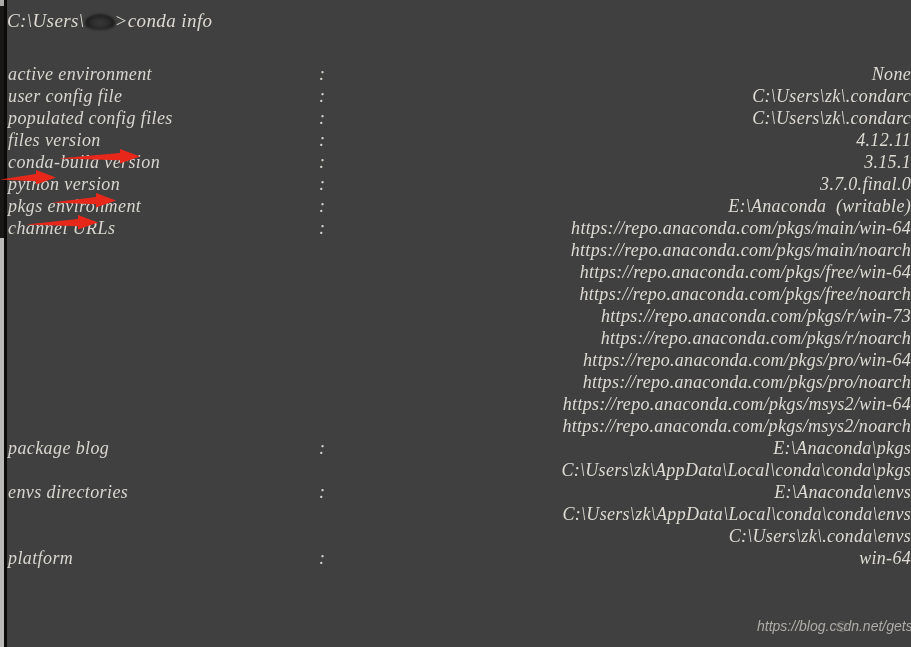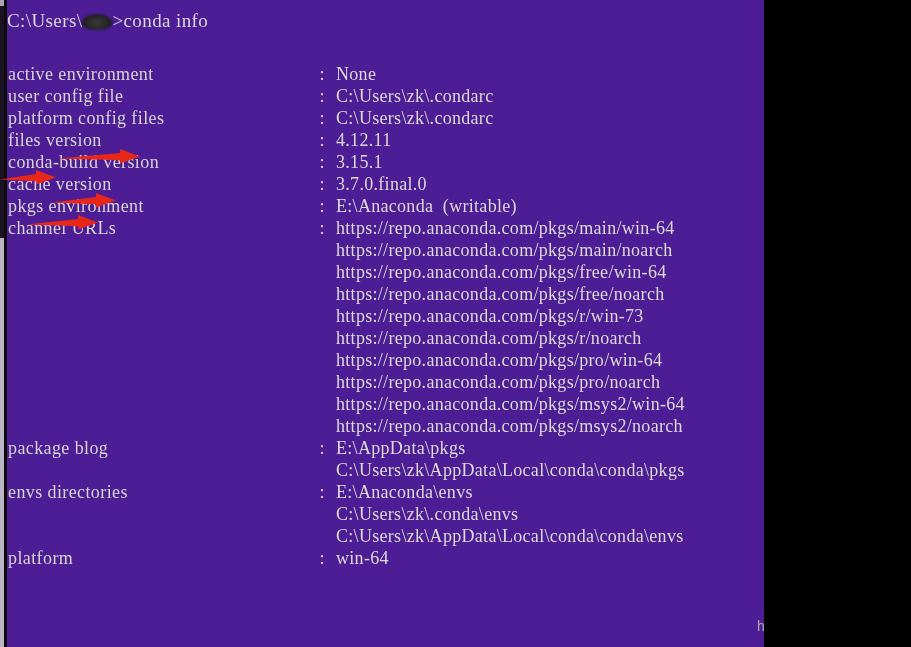--- a/index.html
+++ b/index.html
@@ -2,26 +2,27 @@
 <html><head>
 <meta charset="utf-8">
 <style>
   html, body {
     margin: 0;
     padding: 0;
     background: #000000;
   }
   #terminal {
     position: relative;
-    width: 764px;
+    width: 911px;
     height: 647px;
-    background: #4c1d95;
+    background: #404040;
     overflow: hidden;
     font-family: "Liberation Serif", "DejaVu Serif", serif;
     color: #d9d6d0;
+    font-style: italic;
   }
   
   .left-edge {
     position: absolute;
     left: 0; top: 0;
     width: 4px; height: 647px;
     background: linear-gradient(to bottom,
         #bdbdbd 0px, #bdbdbd 6px,
         #121110 6px, #121110 238px,
         #cfcfcf 238px, #cfcfcf 647px);
@@ -80,20 +81,21 @@
   }
   .colon {
     width: 28px;
     text-align: center;
     color: #d9d6d0;
   }
   .val {
     flex: 1;
     letter-spacing: .3px;
     color: #dedbd4;
+    text-align: right;
   }
 
   
   .arrow {
     position: absolute;
     height: 20px;
     pointer-events: none;
   }
   .arrow svg { display: block; }
 
@@ -145,40 +147,40 @@
 <div id="terminal">
 
   <div class="left-edge"></div>
   <div class="left-edge2"></div>
 
   <div class="prompt-line"><span>C:\Users\</span><span class="redaction"></span><span>&gt;</span><span>conda info</span></div>
 
   <div class="info">
       <div class="row"><div class="key">active environment</div><div class="colon">:</div><div class="val">None</div></div>
       <div class="row"><div class="key">user config file</div><div class="colon">:</div><div class="val">C:\Users\zk\.condarc</div></div>
-      <div class="row"><div class="key">platform config files</div><div class="colon">:</div><div class="val">C:\Users\zk\.condarc</div></div>
+      <div class="row"><div class="key">populated config files</div><div class="colon">:</div><div class="val">C:\Users\zk\.condarc</div></div>
       <div class="row"><div class="key">files version</div><div class="colon">:</div><div class="val">4.12.11</div></div>
       <div class="row"><div class="key">conda-build version</div><div class="colon">:</div><div class="val">3.15.1</div></div>
-      <div class="row"><div class="key">cache version</div><div class="colon">:</div><div class="val">3.7.0.final.0</div></div>
+      <div class="row"><div class="key">python version</div><div class="colon">:</div><div class="val">3.7.0.final.0</div></div>
       <div class="row"><div class="key">pkgs environment</div><div class="colon">:</div><div class="val">E:\Anaconda  (writable)</div></div>
       <div class="row"><div class="key">channel URLs</div><div class="colon">:</div><div class="val">https://repo.anaconda.com/pkgs/main/win-64</div></div>
       <div class="row"><div class="key"></div><div class="colon"></div><div class="val">https://repo.anaconda.com/pkgs/main/noarch</div></div>
       <div class="row"><div class="key"></div><div class="colon"></div><div class="val">https://repo.anaconda.com/pkgs/free/win-64</div></div>
       <div class="row"><div class="key"></div><div class="colon"></div><div class="val">https://repo.anaconda.com/pkgs/free/noarch</div></div>
       <div class="row"><div class="key"></div><div class="colon"></div><div class="val">https://repo.anaconda.com/pkgs/r/win-73</div></div>
       <div class="row"><div class="key"></div><div class="colon"></div><div class="val">https://repo.anaconda.com/pkgs/r/noarch</div></div>
       <div class="row"><div class="key"></div><div class="colon"></div><div class="val">https://repo.anaconda.com/pkgs/pro/win-64</div></div>
       <div class="row"><div class="key"></div><div class="colon"></div><div class="val">https://repo.anaconda.com/pkgs/pro/noarch</div></div>
       <div class="row"><div class="key"></div><div class="colon"></div><div class="val">https://repo.anaconda.com/pkgs/msys2/win-64</div></div>
       <div class="row"><div class="key"></div><div class="colon"></div><div class="val">https://repo.anaconda.com/pkgs/msys2/noarch</div></div>
-      <div class="row"><div class="key">package blog</div><div class="colon">:</div><div class="val">E:\AppData\pkgs</div></div>
+      <div class="row"><div class="key">package blog</div><div class="colon">:</div><div class="val">E:\Anaconda\pkgs</div></div>
       <div class="row"><div class="key"></div><div class="colon"></div><div class="val">C:\Users\zk\AppData\Local\conda\conda\pkgs</div></div>
       <div class="row"><div class="key">envs directories</div><div class="colon">:</div><div class="val">E:\Anaconda\envs</div></div>
+      <div class="row"><div class="key"></div><div class="colon"></div><div class="val">C:\Users\zk\AppData\Local\conda\conda\envs</div></div>
       <div class="row"><div class="key"></div><div class="colon"></div><div class="val">C:\Users\zk\.conda\envs</div></div>
-      <div class="row"><div class="key"></div><div class="colon"></div><div class="val">C:\Users\zk\AppData\Local\conda\conda\envs</div></div>
       <div class="row"><div class="key">platform</div><div class="colon">:</div><div class="val">win-64</div></div>
     </div>
 
   <div class="arrows">
       <div class="arrow" style="left: 58px; top: 146px; width: 82px;">
         <svg width="82" height="20" viewBox="0 0 82 20">
           <path d="M0,12.6 L62,6.9 L62,3 L82,10.5 L62,17.5 L62,14.3 Z" fill="#e8271b"></path>
         </svg>
       </div>
       <div class="arrow" style="left: 0px; top: 167px; width: 56px;">

